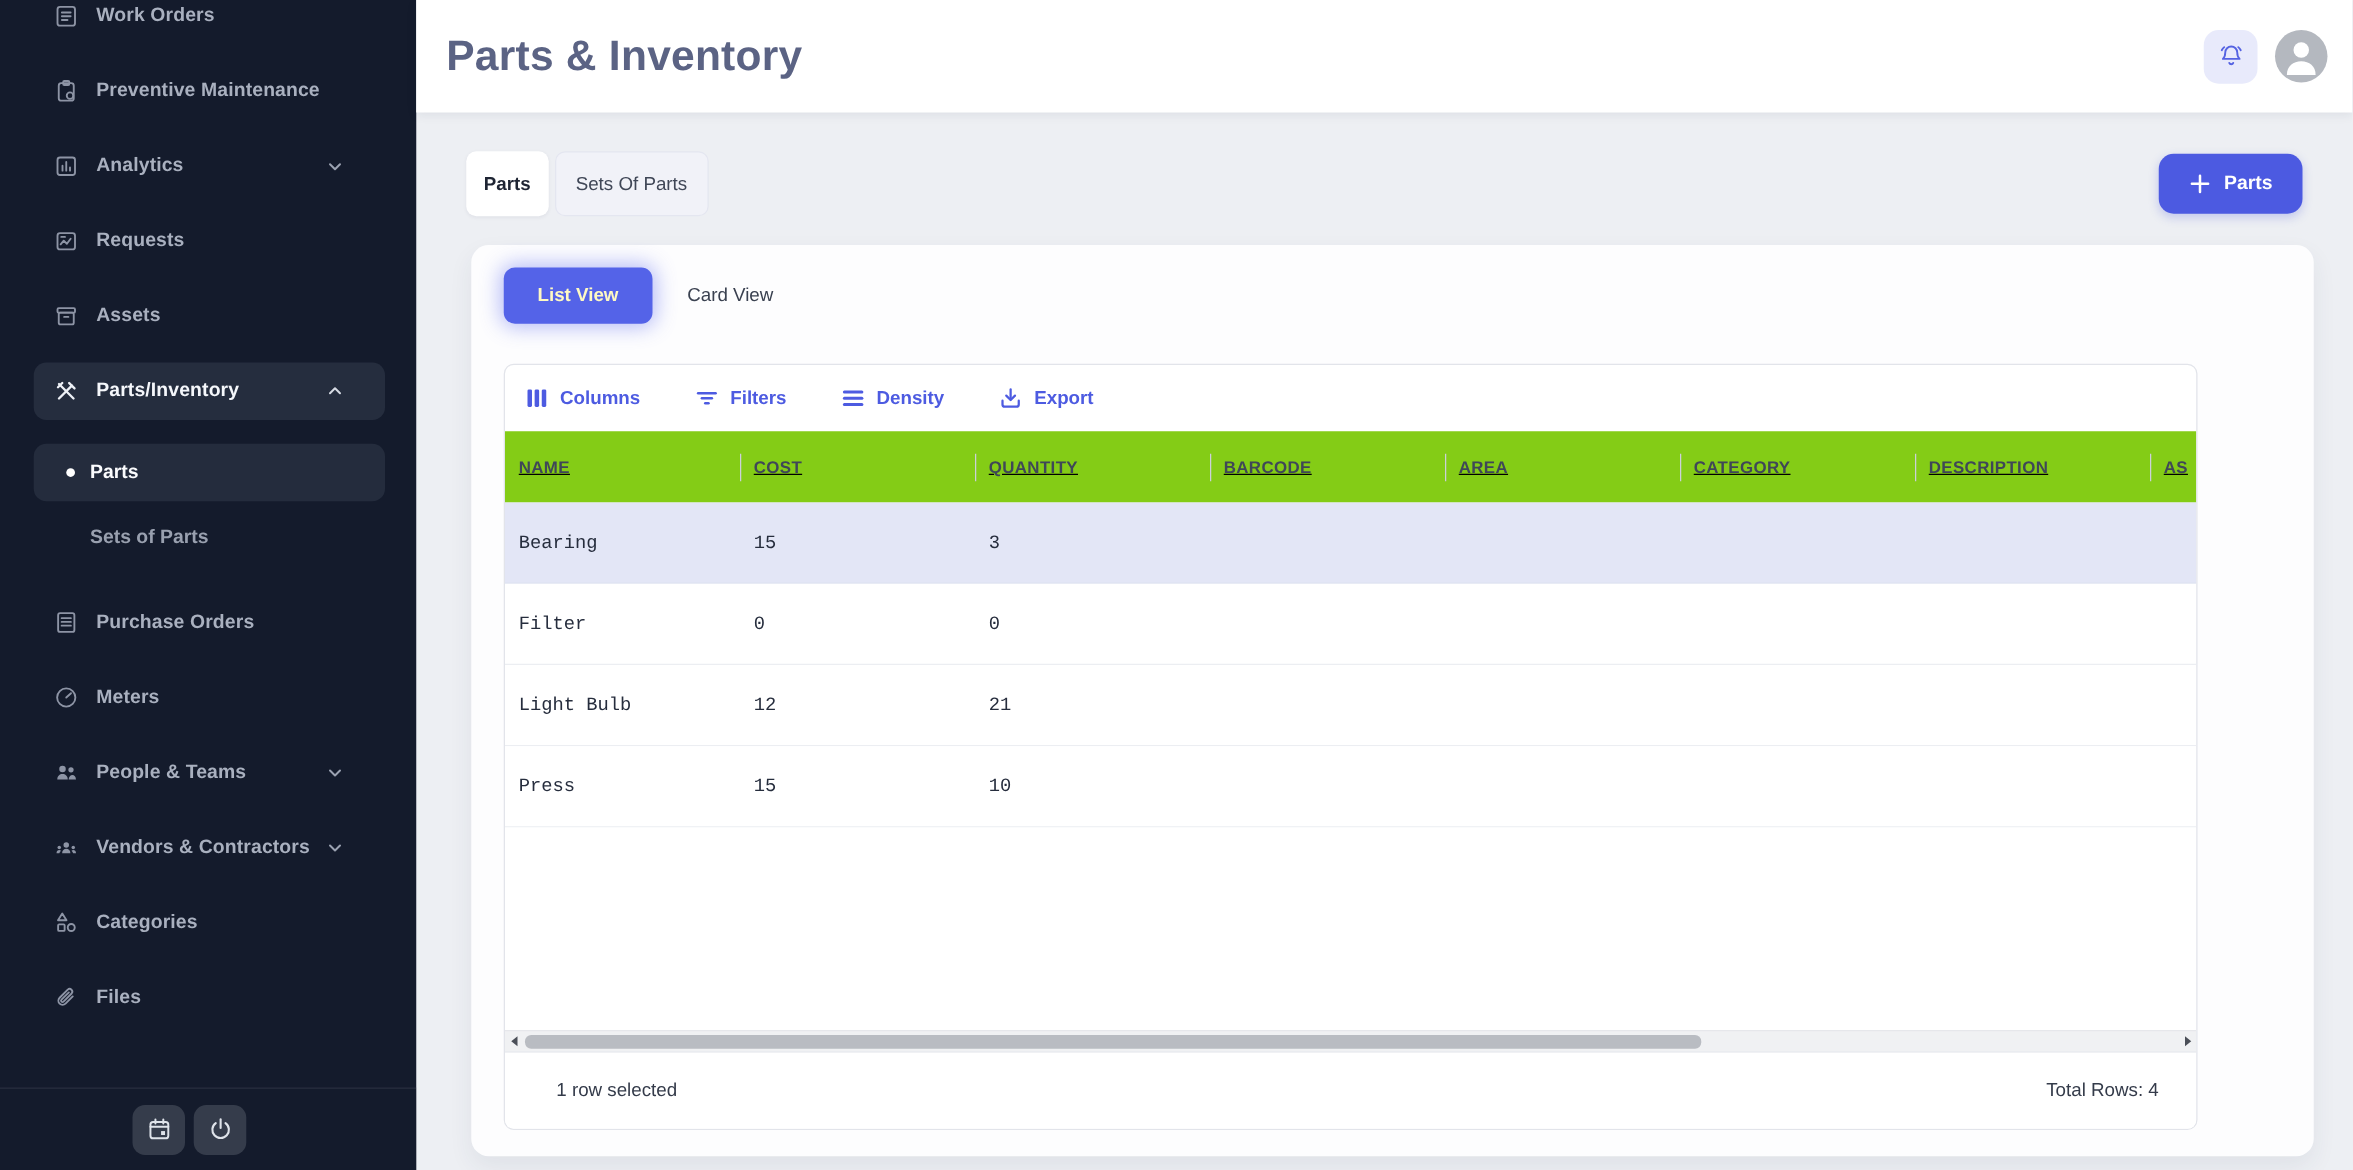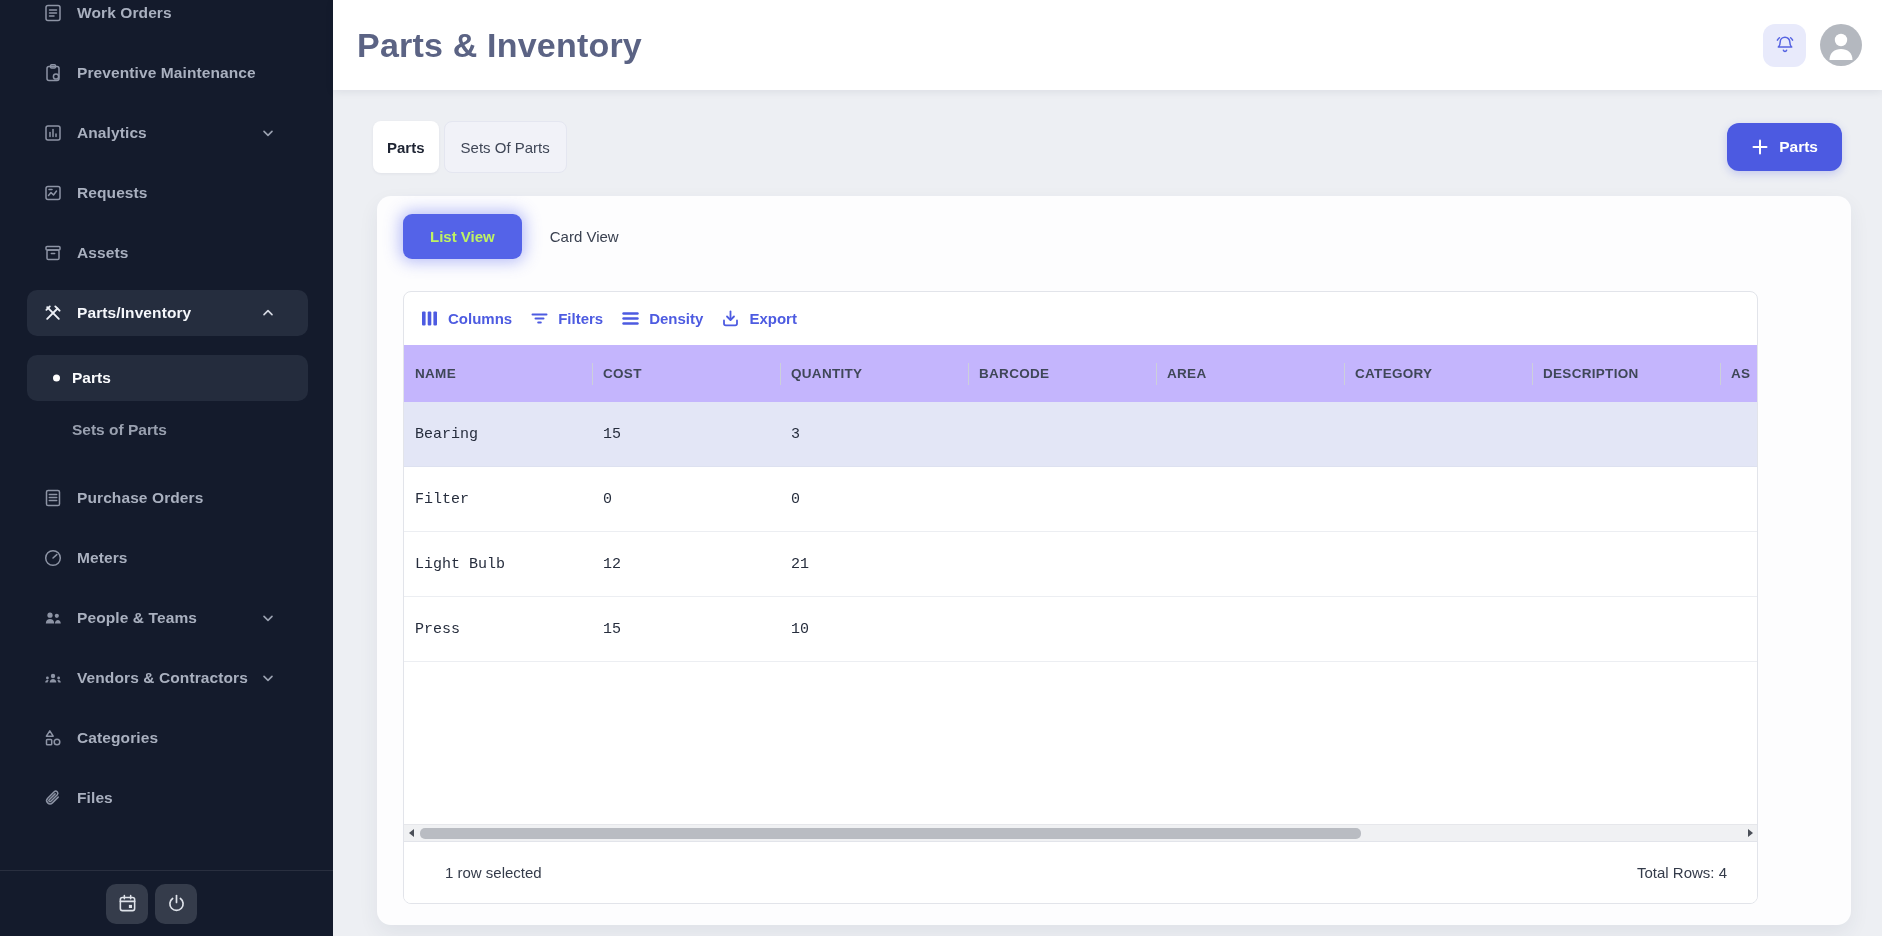--- a/index.html
+++ b/index.html
@@ -38,30 +38,30 @@
   .content { flex:1; position:relative; }
   .tabs-row { display:flex; align-items:center; margin:31px 40px 0 40px; }
   .tab { height:52px; display:flex; align-items:center; padding:0 14px; border-radius:8px; font-size:15px; cursor:pointer; }
   .tab.active { background:#ffffff; color:#1e2433; font-weight:700; box-shadow:0 1px 3px rgba(30,40,70,.06); }
   .tab.inactive { background:#f1f2f8; border:1px solid #e4e6f0; color:#3f4656; font-weight:500; margin-left:5px; padding:0 16px; }
   .add-btn { margin-left:auto; height:48px; padding:0 24px; background:#4c5ae1; color:#ffffff; border:none; border-radius:12px;
              font-size:15.5px; font-weight:700; display:flex; align-items:center; gap:10px; cursor:pointer; box-shadow:0 3px 8px rgba(76,90,225,.25); font-family:inherit; }
 
   .card { margin:23px 31px 0 44px; height:729px; background:#fdfdfe; border-radius:14px; box-shadow:0 8px 20px rgba(40,50,90,.07); padding:18px 26px 22px 26px; }
   .view-toggle { display:flex; align-items:center; }
-  .btn-list { height:45px; padding:0 27px; background:#5463e8; color:#bef264; font-size:15px; font-weight:700; border:none; border-radius:9px;
+  .btn-list { height:45px; padding:0 27px; background:#5463e8; color:#fef9c3; font-size:15px; font-weight:700; border:none; border-radius:9px;
               box-shadow:0 0 16px 3px rgba(97,111,240,.45); cursor:pointer; font-family:inherit; }
   .btn-card { height:45px; padding:0 28px; background:transparent; color:#3a4150; font-size:15px; font-weight:500; border:none; cursor:pointer; font-family:inherit; }
 
   .grid { margin-top:32px; width:1355px; border:1px solid #e2e4ea; border-radius:8px; background:#ffffff; overflow:hidden; }
-  .grid-toolbar { height:53px; display:flex; align-items:center; padding:0 16px; gap:18px; }
+  .grid-toolbar { height:53px; display:flex; align-items:center; padding:0 16px; gap:44px; }
   .tool-btn { display:flex; align-items:center; gap:9px; background:none; border:none; color:#4d5be1; font-size:15px; font-weight:600; cursor:pointer; font-family:inherit; }
   .tool-btn svg { width:19px; height:19px; }
 
-  .thead { height:57px; background:#c4b5fd; display:flex; align-items:center; }
+  .thead { height:57px; background:#84cc16; display:flex; align-items:center;text-decoration:underline; }
   .th { width:188px; min-width:188px; padding-left:11px; font-size:13.5px; font-weight:600; color:#3f4758; letter-spacing:.3px; position:relative; height:100%; display:flex; align-items:center; cursor:pointer; }
   .th:first-child { padding-left:11px; }
   .th + .th::before { content:""; position:absolute; left:0; top:50%; transform:translateY(-50%); width:1px; height:22px; background:#ccd0da; }
   .th.last { width:39px; min-width:39px; overflow:hidden; }
 
   .tr { height:65px; display:flex; align-items:center; border-bottom:1px solid #eceef2; cursor:pointer; background:#ffffff;font-family:Liberation Mono, monospace; }
   .tr.selected { background:#e3e6f6; border-bottom-color:#dde1f0; }
   .td { width:188px; min-width:188px; padding-left:11px; font-size:15px; color:#262d3d; white-space:nowrap; }
   .td.last { width:39px; min-width:39px; }
   .grid-empty { height:162px; background:#ffffff; }

